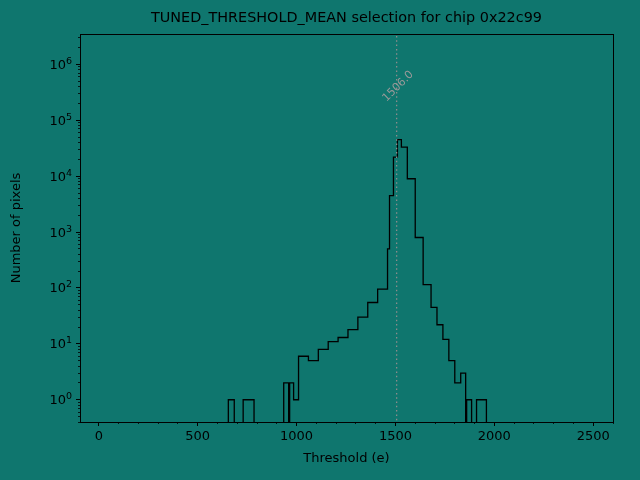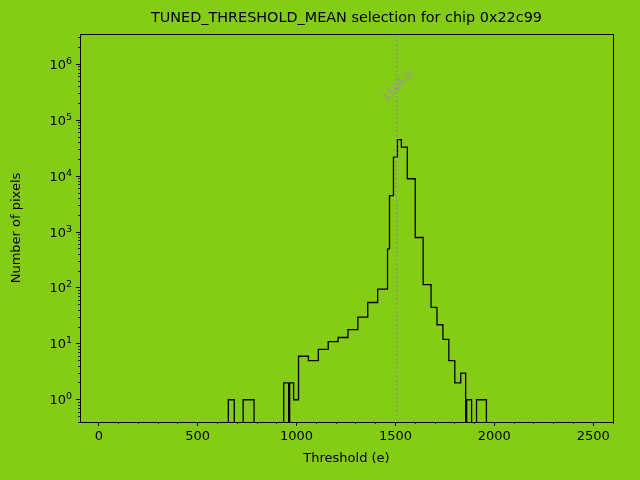--- a/index.html
+++ b/index.html
@@ -10,21 +10,21 @@
   body {
     width: 640px;
     height: 480px;
     font-family: "DejaVu Sans", sans-serif;
     overflow: hidden;
   }
   #figure {
     position: relative;
     width: 640px;
     height: 480px;
-    background: #84cc16;
+    background: #0f766e;
   }
   svg.plot {
     position: absolute;
     top: 0;
     left: 0;
     width: 640px;
     height: 480px;
   }
   text {
     font-family: "DejaVu Sans", sans-serif;

